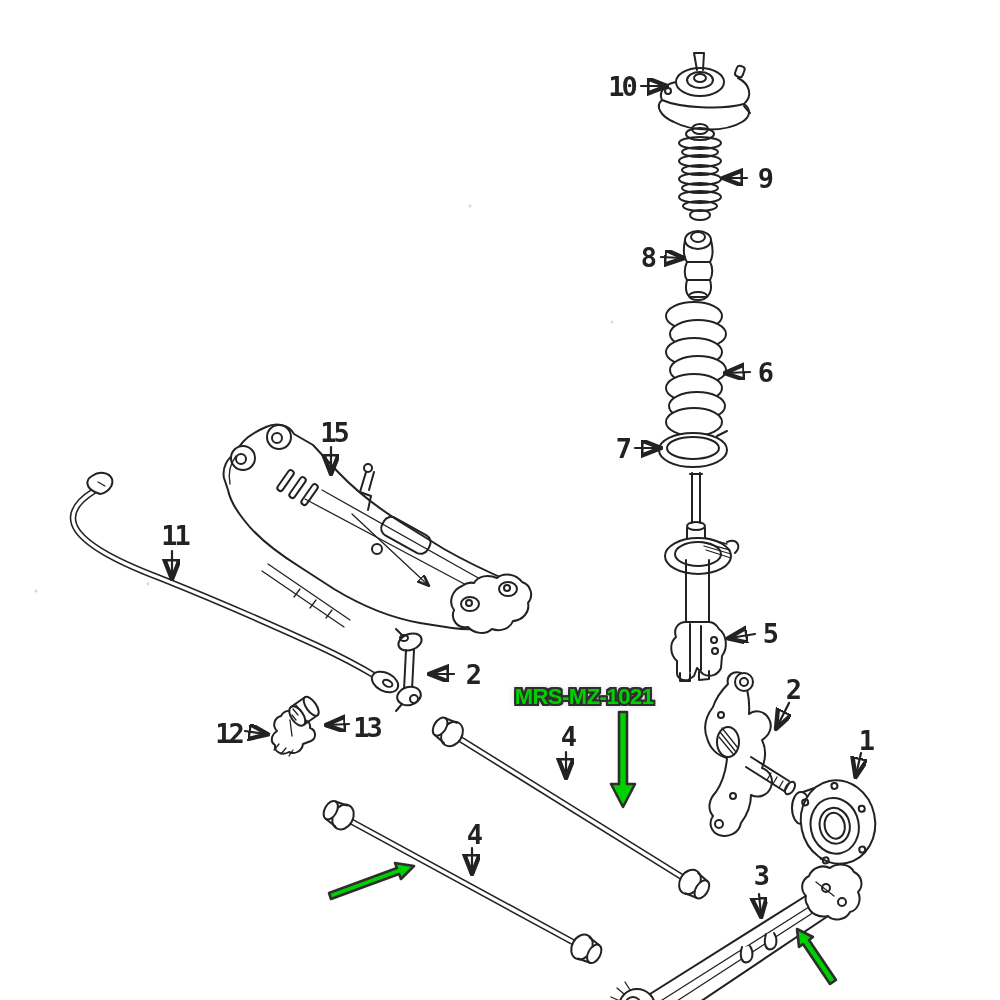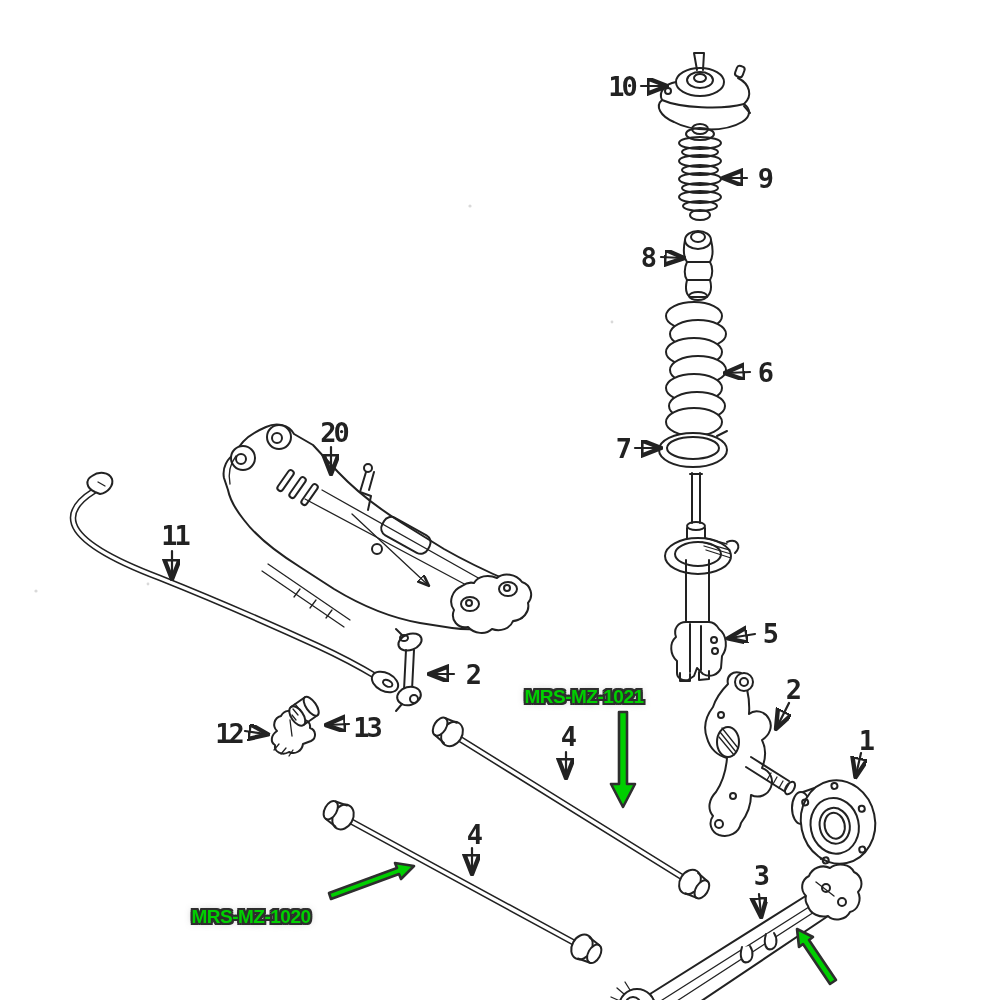--- a/index.html
+++ b/index.html
@@ -14,21 +14,21 @@
   svg .tube-o{stroke-width:6.5;}
   svg .tube-i{stroke:#ffffff;stroke-width:3.4;}
   svg .thin{stroke-width:1.3;}
   svg .lead{stroke-width:2.2;}
   svg .garrow{fill:var(--green);stroke:var(--outline);stroke-width:2.6;}
   svg .dot{fill:#d9d9d9;stroke:none;}
   .num{position:absolute;transform:translate(-50%,-50%);
        font-family:"DejaVu Sans Mono",monospace;font-weight:700;font-size:27px;
        letter-spacing:-3px;color:var(--ink);white-space:nowrap;padding-left:3px;}
   .tag{position:absolute;transform:translate(-50%,-50%);
-       font-family:"Liberation Sans",sans-serif;font-weight:700;font-size:19px;
+       font-family:"Liberation Sans",sans-serif;font-weight:700;font-size:22px;
        letter-spacing:-0.5px;color:var(--green);white-space:nowrap;
        text-shadow:-2px -2px 0 var(--outline),2px -2px 0 var(--outline),
                    -2px 2px 0 var(--outline),2px 2px 0 var(--outline),
                    -2px 0 0 var(--outline),2px 0 0 var(--outline),
                    0 -2px 0 var(--outline),0 2px 0 var(--outline),
                    0 0 7px rgba(140,140,140,.85);}
 </style>
 </head>
 <body>
 
@@ -275,25 +275,24 @@
   </svg>
 
   <div class="num" style="left:620px;top:42px">10</div>
   <div class="num" style="left:763px;top:134px">9</div>
   <div class="num" style="left:646px;top:213px">8</div>
   <div class="num" style="left:763px;top:328px">6</div>
   <div class="num" style="left:621px;top:404px">7</div>
   <div class="num" style="left:768px;top:589px">5</div>
   <div class="num" style="left:791px;top:645px">2</div>
   <div class="num" style="left:864px;top:696px">1</div>
-  <div class="num" style="left:332px;top:388px">20</div>
+  <div class="num" style="left:332px;top:388px">15</div>
   <div class="num" style="left:173px;top:491px">11</div>
   <div class="num" style="left:471px;top:630px">2</div>
   <div class="num" style="left:227px;top:689px">12</div>
   <div class="num" style="left:365px;top:683px">13</div>
   <div class="num" style="left:566px;top:692px">4</div>
   <div class="num" style="left:472px;top:790px">4</div>
   <div class="num" style="left:759px;top:831px">3</div>
 
   <div class="tag" style="left:584px;top:653px">MRS-MZ-1021</div>
-  <div class="tag" style="left:251px;top:873px">MRS-MZ-1020</div>
 
 </div>
 
 </body></html>

